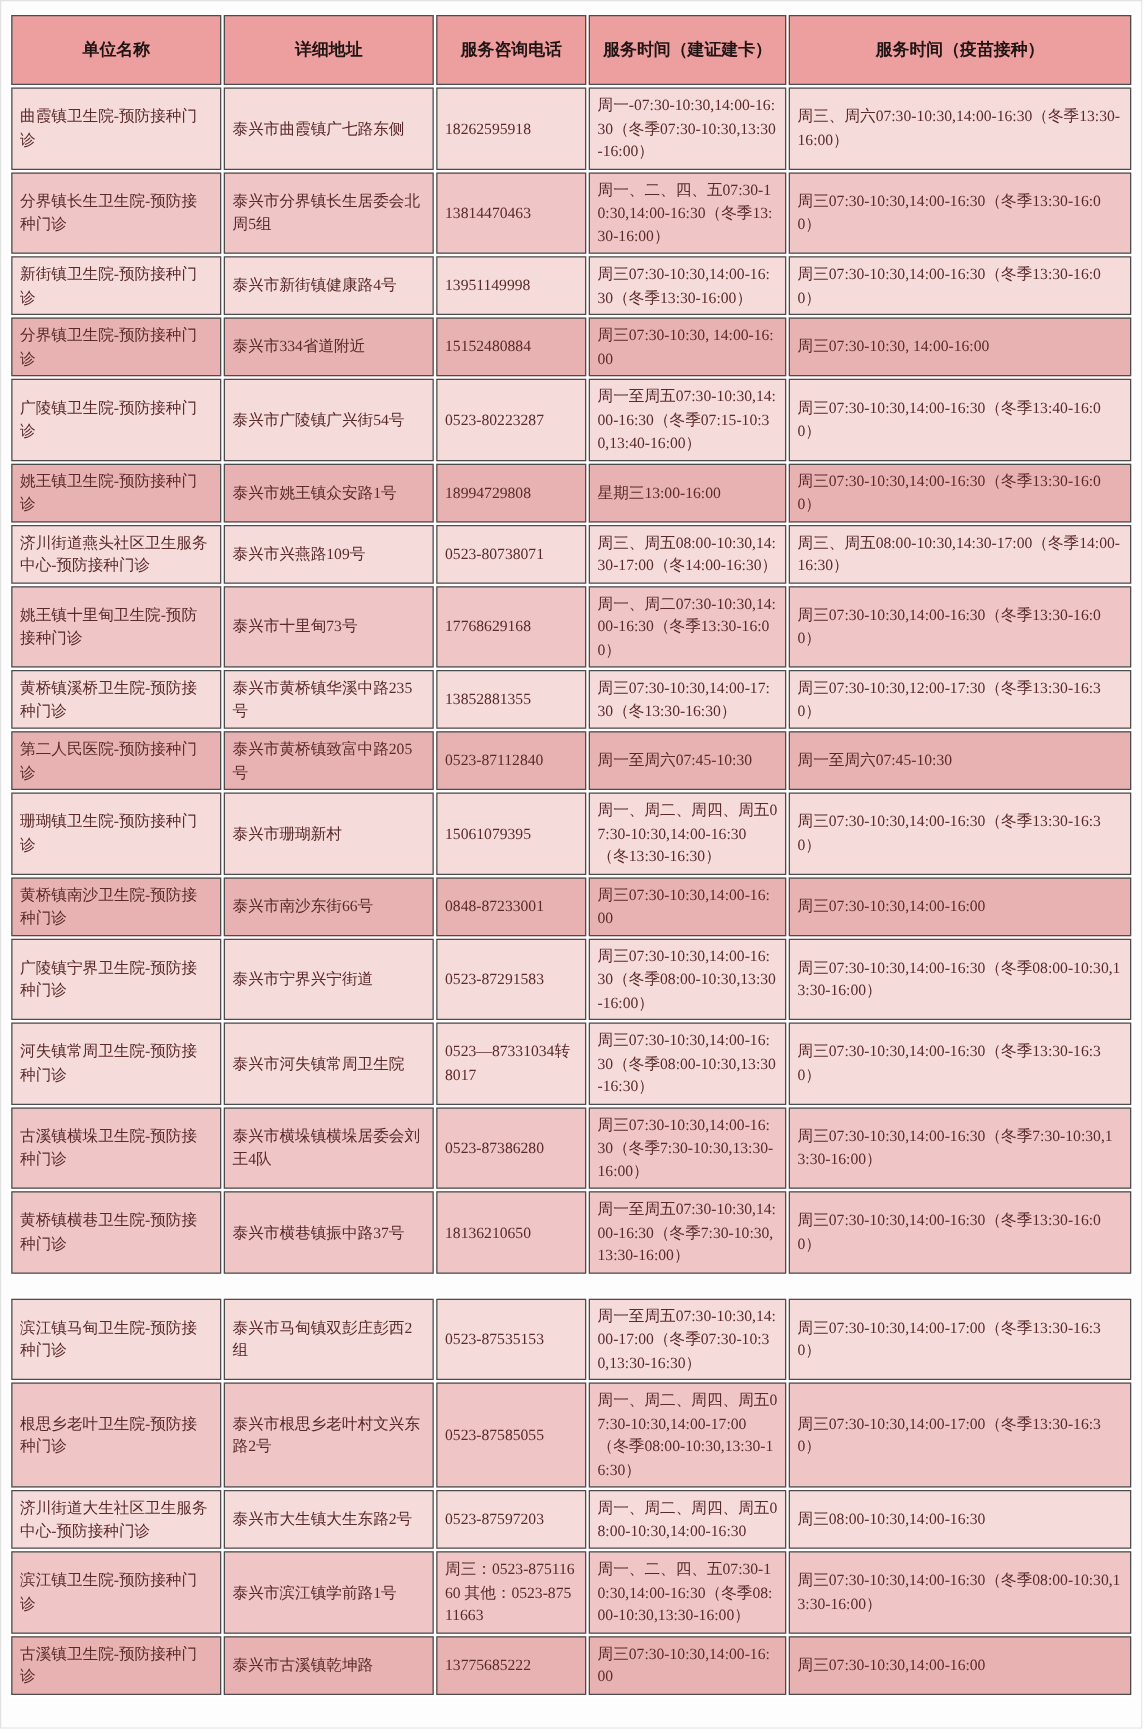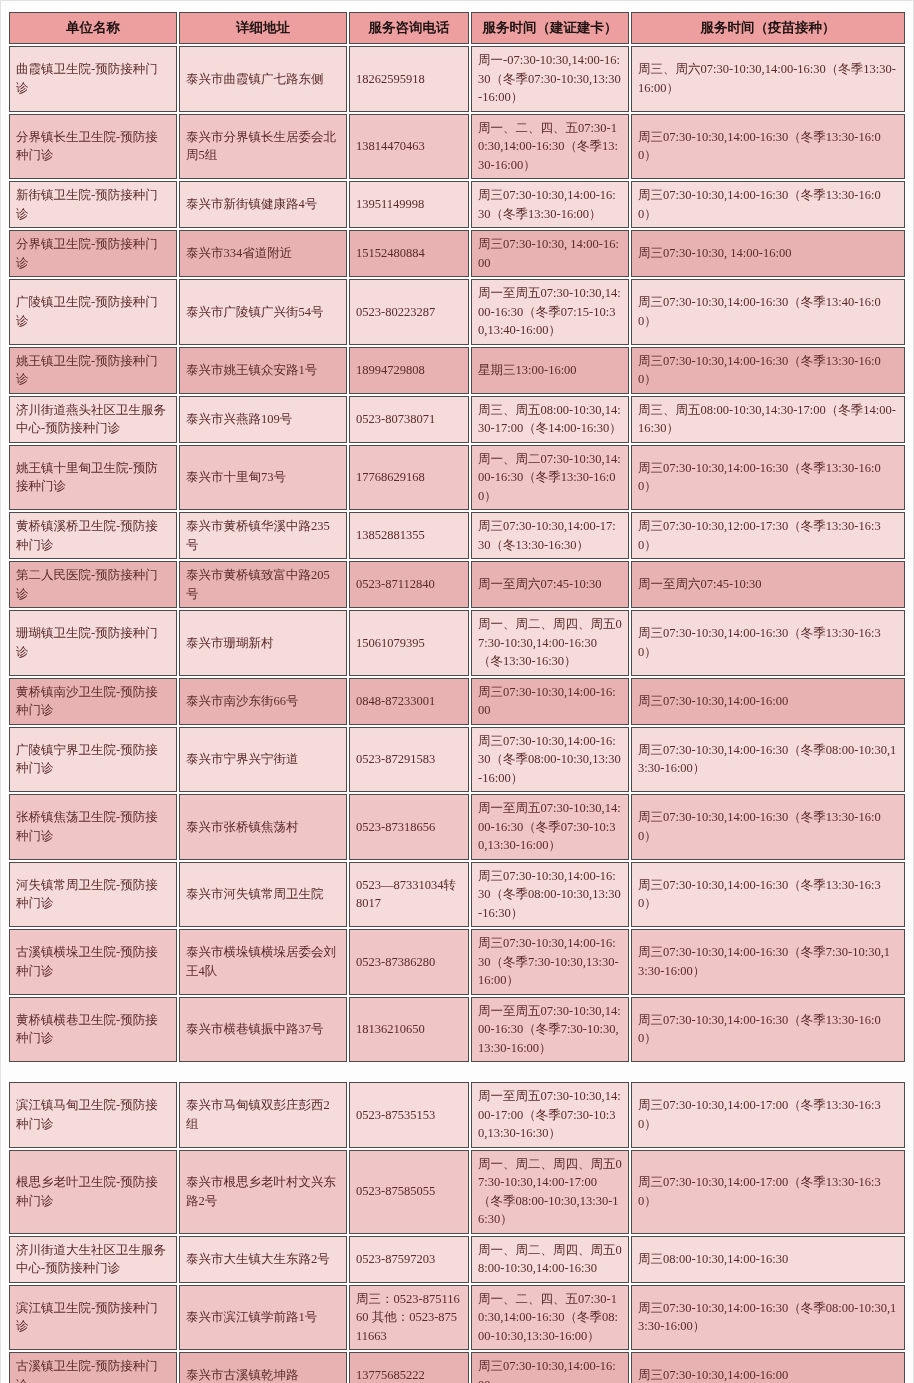--- a/index.html
+++ b/index.html
@@ -16,21 +16,21 @@
   col.c-name{width:168px;}
   col.c-addr{width:168px;}
   col.c-phone{width:120px;}
   col.c-card{width:158px;}
   col.c-vacc{width:274px;}
   th{
     background:var(--header-bg,#ED9E9E);
     border:1px solid #4c4c4c;box-sizing:border-box;
     font-family:"Liberation Sans", sans-serif;
     font-weight:bold;color:var(--header-text,#211414);
-    font-size:13.5px;padding:6px 2px;
+    font-size:13.5px;padding:18px 2px;
   }
   td{
     border:1px solid #4c4c4c;box-sizing:border-box;
     font-size:12.5px;line-height:1.48;
     color:var(--text,#5a2a2a);
     padding:4px 6px;vertical-align:middle;
     word-break:break-all;overflow-wrap:anywhere;
   }
   tr.tone-light td{background:var(--row-light,#F6DBDB);}
   tr.tone-medium td{background:var(--row-medium,#EFC5C5);}
@@ -144,27 +144,20 @@
           <td>周三07:30-10:30,14:00-16:00</td>
           <td>周三07:30-10:30,14:00-16:00</td>
         </tr>
         <tr class="tone-light">
           <td>广陵镇宁界卫生院-预防接种门诊</td>
           <td>泰兴市宁界兴宁街道</td>
           <td>0523-87291583</td>
           <td>周三07:30-10:30,14:00-16:30（冬季08:00-10:30,13:30-16:00）</td>
           <td>周三07:30-10:30,14:00-16:30（冬季08:00-10:30,13:30-16:00）</td>
         </tr>
-        <tr class="tone-medium">
-          <td>张桥镇焦荡卫生院-预防接种门诊</td>
-          <td>泰兴市张桥镇焦荡村</td>
-          <td>0523-87318656</td>
-          <td>周一至周五07:30-10:30,14:00-16:30（冬季07:30-10:30,13:30-16:00）</td>
-          <td>周三07:30-10:30,14:00-16:30（冬季13:30-16:00）</td>
-        </tr>
         <tr class="tone-light">
           <td>河失镇常周卫生院-预防接种门诊</td>
           <td>泰兴市河失镇常周卫生院</td>
           <td>0523—87331034转8017</td>
           <td>周三07:30-10:30,14:00-16:30（冬季08:00-10:30,13:30-16:30）</td>
           <td>周三07:30-10:30,14:00-16:30（冬季13:30-16:30）</td>
         </tr>
         <tr class="tone-medium">
           <td>古溪镇横垛卫生院-预防接种门诊</td>
           <td>泰兴市横垛镇横垛居委会刘王4队</td>

